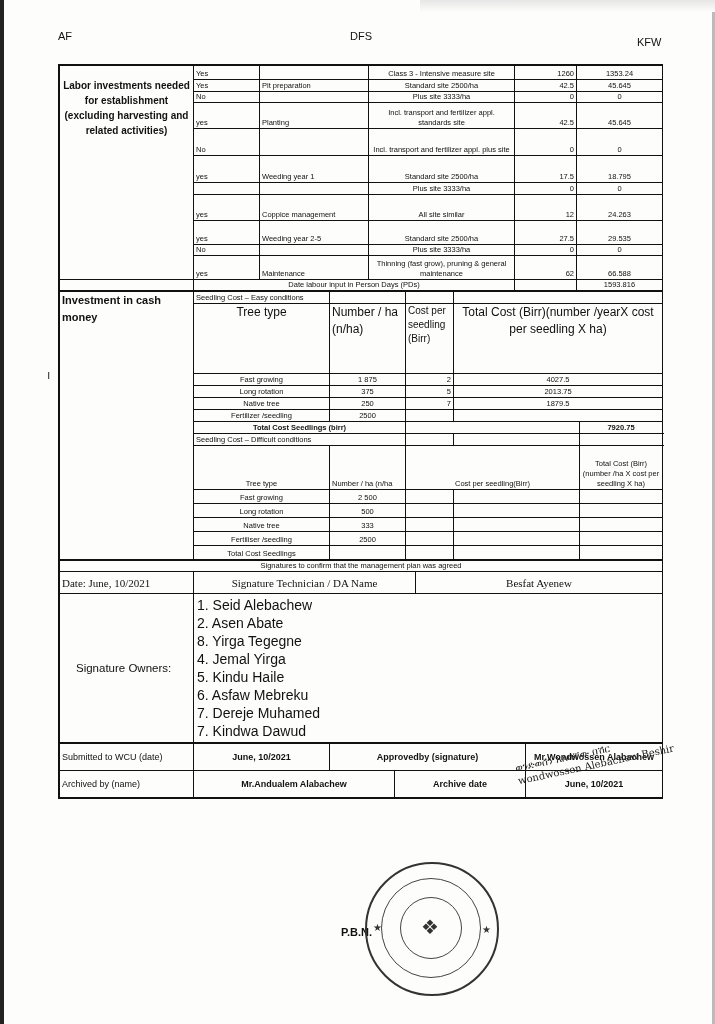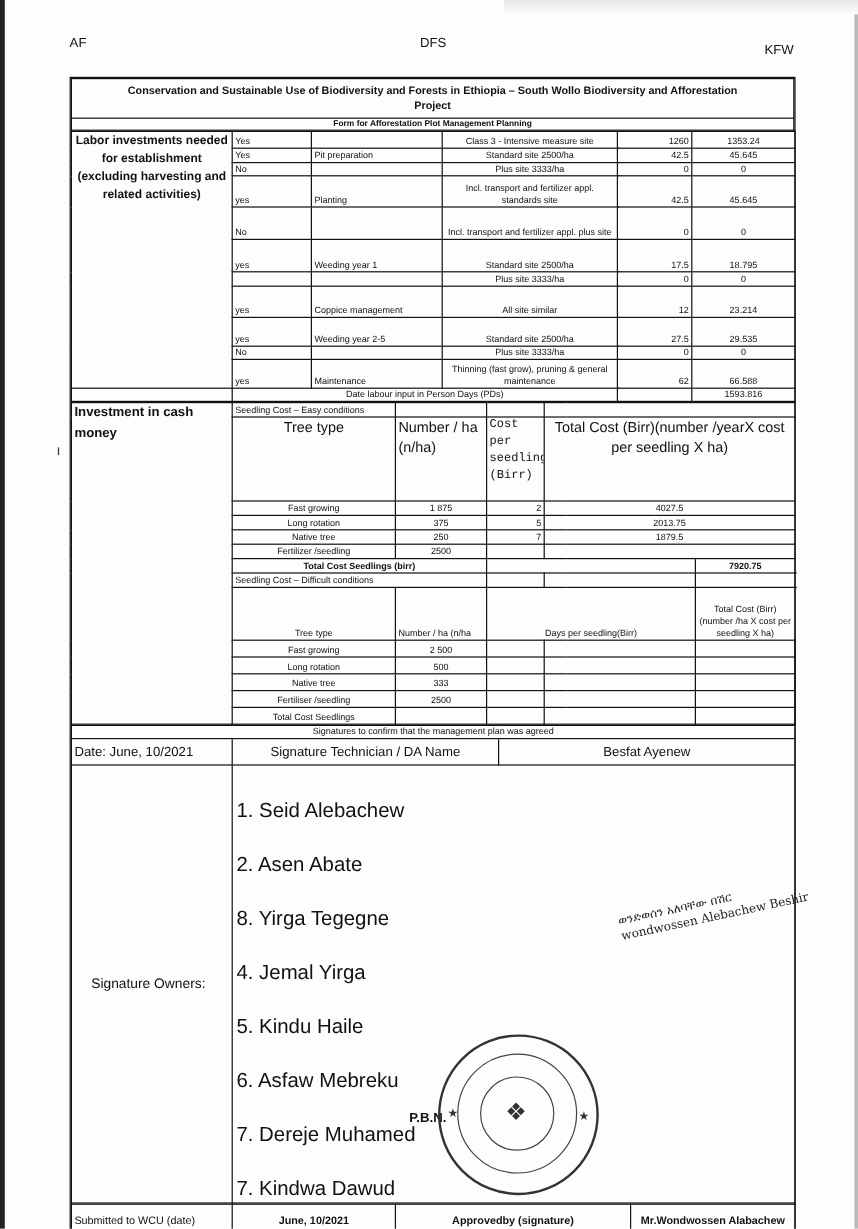--- a/index.html
+++ b/index.html
@@ -18,27 +18,27 @@
 
   .form { position: absolute; left: 58px; top: 64px; width: 603px; border: 1.6px solid #111; }
   table { border-collapse: collapse; width: 100%; table-layout: fixed; }
   td { border: 1px solid #111; padding: 0 2px; font-size: 7.5px; line-height: 10px; vertical-align: bottom; overflow: hidden; }
   .c { text-align: center; }
   .r { text-align: right; }
   .b { font-weight: bold; }
 
   .title-row td { font-size: 9px; font-weight: bold; text-align: center; line-height: 13px; padding: 3px 30px; vertical-align: middle; }
   .subtitle-row td { font-size: 7px; font-weight: bold; text-align: center; line-height: 9px; }
-  .labor-label { font-size: 10px; font-weight: bold; text-align: center; vertical-align: top; line-height: 15px; padding-top: 0; }
+  .labor-label { font-size: 10px; font-weight: bold; text-align: center; vertical-align: top; line-height: 15px; padding-top: 12px; }
   .invest-label { font-size: 11px; font-weight: bold; text-align: left; vertical-align: top; line-height: 17px; }
   .big-hdr { font-size: 12px; line-height: 17px; vertical-align: top; }
-  .mid-hdr { font-size: 10px; line-height: 14px; vertical-align: top; font-family: Liberation Mono, monospace; }
-  .sig-row td { font-size: 11px; line-height: 18px; vertical-align: middle; }
+  .mid-hdr { font-size: 10px; line-height: 14px; vertical-align: top; }
+  .sig-row td { font-size: 11px; line-height: 18px; vertical-align: middle; font-family: Liberation Serif, serif; }
   .owners td { vertical-align: top; }
-  .owner-item { font-size: 17px; line-height: 18px; margin-top: 27px; }
+  .owner-item { font-size: 14px; line-height: 18px; }
   .foot-row td { font-size: 9px; font-weight: bold; line-height: 26px; vertical-align: middle; }
 
   .handwriting { position: absolute; left: 515px; top: 745px; transform: rotate(-12deg); font-family: "DejaVu Serif", serif;
     font-size: 10px; color: #222; line-height: 13px; }
   .stamp { position: absolute; left: 365px; top: 862px; width: 130px; height: 130px; border-radius: 50%;
     border: 2px solid #333; }
   .stamp .ring2 { position: absolute; left: 14px; top: 14px; width: 98px; height: 98px; border-radius: 50%; border: 1.5px solid #444; }
   .stamp .ring3 { position: absolute; left: 33px; top: 33px; width: 60px; height: 60px; border-radius: 50%; border: 1.5px solid #444; }
   .stamp .emblem { position: absolute; left: 48px; top: 48px; width: 30px; height: 30px; font-size: 20px; line-height: 30px; text-align: center; color: #333; }
   .stamp .star { position: absolute; font-size: 10px; color: #333; }
@@ -52,30 +52,20 @@
 <div class="scan-edge-right"></div>
 <div class="scan-top"></div>
 
 <div class="hdr-label" id="hdr-af">AF</div>
 <div class="hdr-label" id="hdr-dfs">DFS</div>
 <div class="hdr-label" id="hdr-kfw">KFW</div>
 
 <div class="margin-mark" style="left:47px;top:368px;">ı</div>
 
 <div class="form">
-  <table>
-    <tbody>
-        <tr class="title-row">
-          <td>Conservation and Sustainable Use of Biodiversity and Forests in Ethiopia – South Wollo Biodiversity and Afforestation Project</td>
-        </tr>
-    <tr class="subtitle-row">
-          <td>Form for Afforestation Plot Management Planning</td>
-        </tr>
-  </tbody>
-    </table>
 
   <table>
     <colgroup>
       <col style="width:134px">
         <col style="width:66px">
         <col style="width:109px">
         <col style="width:146px">
         <col style="width:0px">
         <col style="width:62px">
         <col style="width:86px">
@@ -129,21 +119,21 @@
       <td></td>
       <td colspan="2" class="c">Plus site 3333/ha</td>
       <td class="r">0</td>
       <td class="c">0</td>
     </tr>
     <tr style="height:26px">
       <td>yes</td>
       <td>Coppice management</td>
       <td colspan="2" class="c">All site similar</td>
       <td class="r">12</td>
-      <td class="c">23.214</td>
+      <td class="c">24.263</td>
     </tr>
     <tr style="height:24px">
       <td>yes</td>
       <td>Weeding year 2-5</td>
       <td colspan="2" class="c">Standard site 2500/ha</td>
       <td class="r">27.5</td>
       <td class="c">29.535</td>
     </tr>
     <tr style="height:11px">
       <td>No</td>
@@ -223,21 +213,21 @@
     </tr>
     <tr style="height:12px">
       <td colspan="2">Seedling Cost – Difficult conditions</td>
       <td></td>
       <td colspan="2"></td>
       <td colspan="2"></td>
     </tr>
     <tr style="height:44px">
       <td class="c">Tree type</td>
       <td>Number / ha (n/ha</td>
-      <td colspan="3" class="c">Days per seedling(Birr)</td>
+      <td colspan="3" class="c">Cost per seedling(Birr)</td>
       <td colspan="2" class="c">Total Cost (Birr)(number /ha X cost per seedling X ha)</td>
     </tr>
     <tr style="height:14px">
       <td class="c">Fast growing</td>
       <td class="c">2 500</td>
       <td></td>
           <td colspan="2"></td>
       <td></td>
           <td></td>
     </tr>

